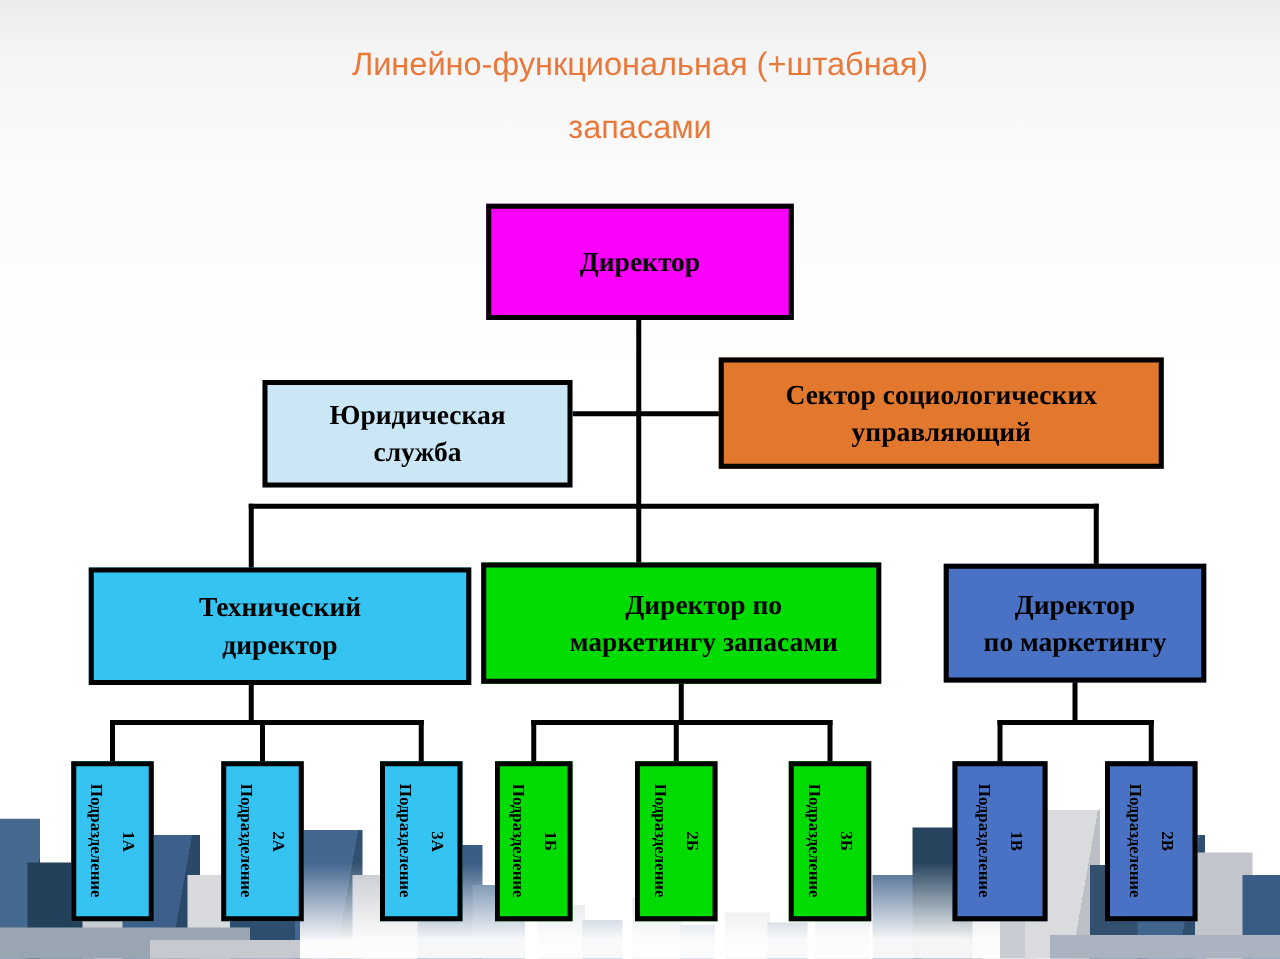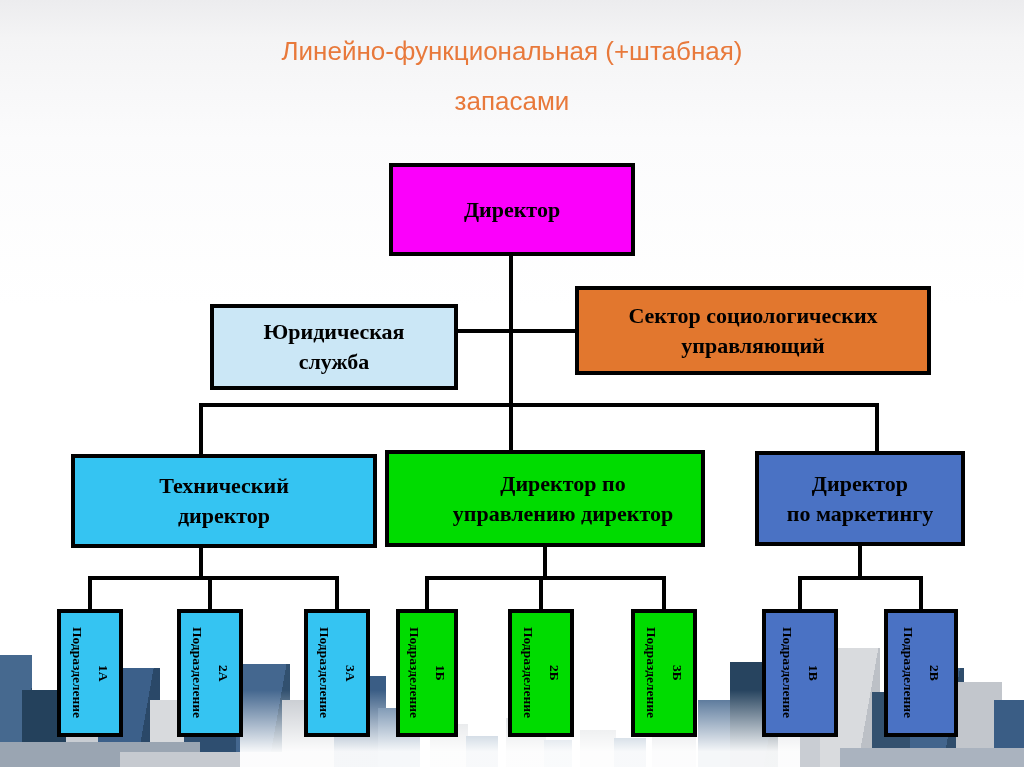--- a/index.html
+++ b/index.html
@@ -130,21 +130,21 @@
         <span><span>Юридическая</span><br><span>служба</span></span>
       </div>
     <div class="box c-orange" style="left:575px;top:286px;width:356px;height:89px;">
         <span><span>Сектор социологических</span><br><span>управляющий</span></span>
       </div>
 
     <div class="box c-cyan" style="left:71px;top:454px;width:306px;height:94px;">
         <span><span>Технический</span><br><span>директор</span></span>
       </div>
     <div class="box c-green" style="left:385px;top:450px;width:320px;height:97px;padding-left:36px;">
-        <span><span>Директор по</span><br><span>управлению директор</span></span>
+        <span><span>Директор по</span><br><span>маркетингу запасами</span></span>
       </div>
     <div class="box c-blue" style="left:755px;top:451px;width:210px;height:95px;">
         <span><span>Директор</span><br><span>по маркетингу</span></span>
       </div>
 
     <div class="sub c-cyan" style="left:57px;top:609px;width:66px;height:128px;">
         <div class="vtext"><span>Подразделение</span><br><span>1А</span></div>
       </div>
     <div class="sub c-cyan" style="left:177px;top:609px;width:66px;height:128px;">
         <div class="vtext"><span>Подразделение</span><br><span>2А</span></div>

